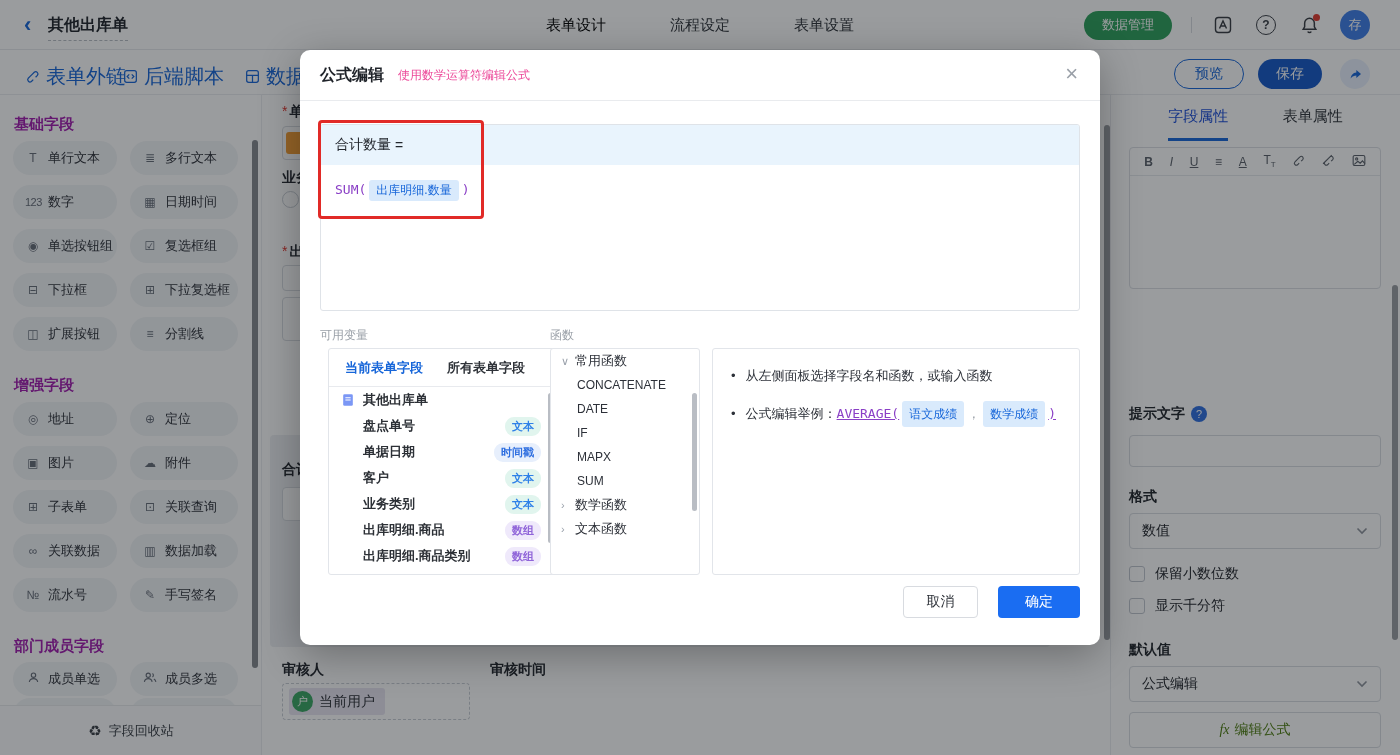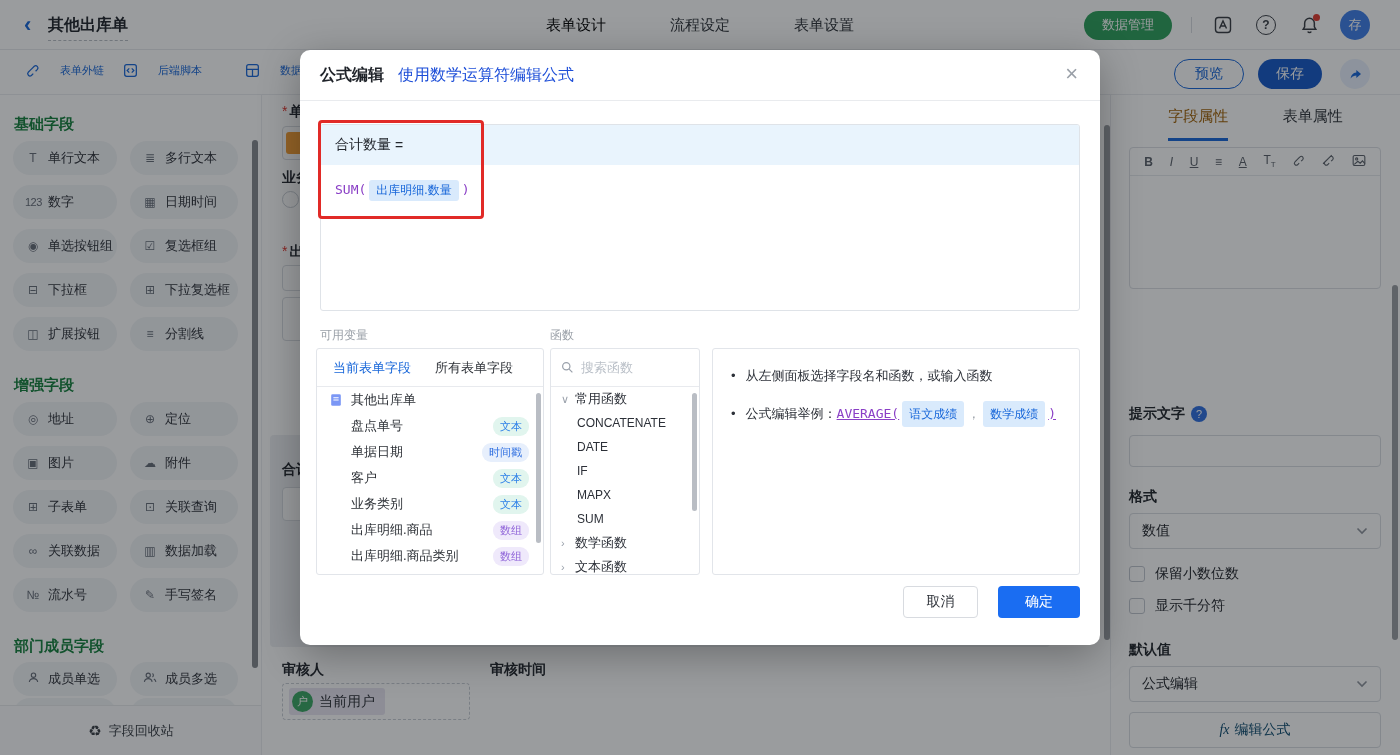--- a/index.html
+++ b/index.html
@@ -16,29 +16,29 @@
   .header-right { position:absolute; right:30px; top:0; height:50px; display:flex; align-items:center; gap:19px; }
   .btn-green { height:29px; padding:0 18px; background:#2ea05c; color:#fff; border:none; border-radius:15px; font-size:13px; cursor:pointer; }
   .vdivider { width:1px; height:16px; background:#d8dbe0; }
   .hicon { width:24px; height:24px; display:flex; align-items:center; justify-content:center; color:#383c42; cursor:pointer; position:relative; }
   .help-circle { width:20px; height:20px; border:1.6px solid #3a3e45; border-radius:50%; font-size:12px; font-weight:bold; display:flex; align-items:center; justify-content:center; color:#3a3e45; }
   .bell-dot { position:absolute; right:1px; top:1px; width:7px; height:7px; background:#e23b30; border-radius:50%; }
   .avatar { width:30px; height:30px; border-radius:50%; background:#3e7ee8; color:#fff; font-size:13px; display:flex; align-items:center; justify-content:center; cursor:pointer; }
 
   
   .toolbar { position:absolute; left:0; top:50px; width:1400px; height:45px; background:#fff; border-bottom:1px solid #eaecef; }
-  .tool-link { position:absolute; top:13px; display:flex; align-items:center; gap:20px; color:#1766d9; font-size:11px; cursor:pointer; }
+  .tool-link { position:absolute; top:13px; display:flex; align-items:center; gap:6px; color:#1766d9; font-size:20px; cursor:pointer; }
   .tool-link svg { stroke:#1766d9; }
   .btn-outline { position:absolute; top:9px; height:30px; padding:0 20px; border:1px solid #1766d9; color:#1766d9; background:#fff; border-radius:15px; font-size:14px; cursor:pointer; }
   .btn-save { position:absolute; top:9px; height:30px; padding:0 18px; background:#1659c9; color:#fff; border:none; border-radius:15px; font-size:14px; cursor:pointer; }
   .share-circle { position:absolute; top:9px; width:30px; height:30px; border-radius:50%; background:#e8f0fd; display:flex; align-items:center; justify-content:center; cursor:pointer; }
 
   
   .sidebar { position:absolute; left:0; top:95px; width:262px; height:660px; background:#fff; border-right:1px solid #eaecef; overflow:hidden; }
-  .side-title { position:absolute; left:14px; font-size:15px; font-weight:700; color:#15803d; }
+  .side-title { position:absolute; left:14px; font-size:15px; font-weight:700; color:#a21caf; }
   .pill { position:absolute; height:34px; border-radius:17px; background:#f2f4f7; display:flex; align-items:center; gap:7px; padding-left:12px; font-size:13px; color:#2d3138; cursor:pointer; }
   .pill .pic { font-size:12px; color:#666d78; width:16px; text-align:center; flex:0 0 16px; }
   .pill .pic.tiny { font-size:11px; letter-spacing:-0.5px; }
   .pill.c1 { left:13px; width:104px; }
   .pill.c2 { left:130px; width:108px; }
   .side-scrollthumb { position:absolute; right:3px; top:45px; width:6px; height:528px; background:#85888e; border-radius:3px; }
   .recycle-bar { position:absolute; left:0; bottom:0; width:262px; height:50px; background:#fbfbfd; border-top:1px solid #e8eaed; display:flex; align-items:center; justify-content:center; gap:7px; font-size:13px; color:#3a3f46; cursor:pointer; }
 
   
   .canvas { position:absolute; left:262px; top:95px; width:842px; height:660px; background:#fff; overflow:hidden; }
@@ -50,54 +50,54 @@
   .chip-field { position:absolute; border:1px dashed #c9cdd4; border-radius:4px; display:flex; align-items:center; padding-left:6px; }
   .user-chip { display:flex; align-items:center; gap:6px; background:#e9e5f2; border-radius:3px; height:27px; padding:0 10px 0 3px; font-size:14px; color:#2a2e34; }
   .user-chip .uc-av { width:21px; height:21px; border-radius:50%; background:#3aa562; color:#fff; font-size:11px; display:flex; align-items:center; justify-content:center; }
   .date-field { position:absolute; border:1px solid #d3d7dd; border-radius:4px; display:flex; align-items:center; justify-content:space-between; padding:0 10px 0 12px; font-size:14px; color:#23262c; background:#fff; }
   .canvas-scrollthumb { position:absolute; left:1104px; top:125px; width:6px; height:515px; background:#9a9da3; border-radius:3px; z-index:5; }
 
   
   .rpanel { position:absolute; left:1110px; top:95px; width:290px; height:660px; background:#fff; border-left:1px solid #eaecef; }
   .rtabs { position:absolute; left:0; top:12px; width:100%; display:flex; justify-content:space-around; padding:0 30px; }
   .rtab { font-size:15px; color:#30343a; padding-bottom:12px; cursor:pointer; }
-  .rtab.active { color:#a16207; border-bottom:3px solid #1766d9; }
+  .rtab.active { color:#1d4ed8; border-bottom:3px solid #1766d9; }
   .editor-box { position:absolute; left:18px; top:52px; width:252px; height:142px; border:1px solid #dcdfe4; border-radius:4px; }
   .editor-toolbar { height:28px; border-bottom:1px solid #e6e8ec; display:flex; align-items:center; justify-content:space-around; padding:0 6px; color:#5a6069; }
   .et { font-size:12px; cursor:pointer; line-height:1; }
   .et.u { text-decoration:underline; }
   .et.sizeT { font-size:12px; } .et.sizeT sub { font-size:8px; }
   .rlabel { position:absolute; left:18px; font-size:14px; font-weight:700; color:#22262c; display:flex; align-items:center; gap:6px; }
   .qmark { width:16px; height:16px; background:#2f6fe0; border-radius:50%; color:#fff; font-size:11px; font-weight:400; display:flex; align-items:center; justify-content:center; }
   .rinput { position:absolute; left:18px; width:252px; height:32px; border:1px solid #d9dde2; border-radius:4px; background:#fff; }
   .rselect { position:absolute; left:18px; width:252px; height:36px; border:1px solid #d9dde2; border-radius:4px; background:#fff; display:flex; align-items:center; justify-content:space-between; padding:0 12px; font-size:14px; color:#23262c; cursor:pointer; }
   .chev { stroke:#8d939c; }
   .rcheck { position:absolute; left:18px; display:flex; align-items:center; gap:10px; font-size:14px; color:#23262c; cursor:pointer; }
   .cbox { width:16px; height:16px; border:1.5px solid #c2c7cf; border-radius:3px; background:#fff; }
-  .rbutton { position:absolute; left:18px; width:252px; height:36px; border:1px solid #d9dde2; border-radius:4px; background:#fff; font-size:14px; color:#0c4a6e; display:flex; align-items:center; justify-content:center; gap:5px; cursor:pointer; }
+  .rbutton { position:absolute; left:18px; width:252px; height:36px; border:1px solid #d9dde2; border-radius:4px; background:#fff; font-size:14px; color:#4d7c0f; display:flex; align-items:center; justify-content:center; gap:5px; cursor:pointer; }
   .fx { font-style:italic; font-family:"Liberation Serif","DejaVu Serif",serif; }
   .rpanel-scrollthumb { position:absolute; right:2px; top:190px; width:6px; height:355px; background:#9a9da3; border-radius:3px; }
 
   
   .overlay { position:absolute; inset:0; background:rgba(15,18,24,0.42); z-index:40; }
 
   
   .modal { position:absolute; left:300px; top:50px; width:800px; height:595px; background:#fff; border-radius:10px; box-shadow:0 10px 40px rgba(0,0,0,0.3); z-index:50; }
   .m-head { position:absolute; left:0; top:0; width:100%; height:51px; border-bottom:1px solid #e9ebee; display:flex; align-items:center; padding:0 20px; gap:14px; }
   .m-title { font-size:16px; font-weight:700; color:#1f2329; }
-  .m-sub { font-size:16px; color:#1d4ed8; }
+  .m-sub { font-size:12px; color:#ec4899; }
   .m-close { position:absolute; right:22px; top:13px; font-size:22px; color:#9aa0a8; line-height:1; cursor:pointer; }
   .formula-box { position:absolute; left:20px; top:74px; width:760px; height:187px; border:1px solid #dfe3e8; border-radius:3px; overflow:hidden; }
   .formula-head { height:40px; background:#e9f4fd; display:flex; align-items:center; padding:0 14px; font-size:14px; color:#23272e; }
   .formula-body { padding:15px 14px; font-family:"DejaVu Sans Mono",monospace; font-size:13px; color:#8a3fc6; }
   .token { display:inline-block; background:#d9eafc; color:#1766d9; font-family:"Liberation Sans","DejaVu Sans",sans-serif; font-size:12px; padding:2px 7px; border-radius:3px; margin:0 3px; vertical-align:middle; cursor:pointer; }
   .red-annotation { position:absolute; left:18px; top:70px; width:166px; height:99px; border:3px solid #e12a27; border-radius:4px; pointer-events:none; z-index:10; }
   .m-seclabel { position:absolute; font-size:12px; color:#9aa0a8; top:277px; }
   .panel { position:absolute; top:298px; height:227px; border:1px solid #e2e5ea; border-radius:3px; background:#fff; overflow:hidden; }
-  .vars-panel { left:16px; width:228px; }
+  .vars-panel { left:28px; width:228px;font-weight:bold; }
   .vtabs { height:38px; border-bottom:1px solid #e8eaee; display:flex; align-items:center; gap:24px; padding:0 16px; font-size:13px; }
   .vtab { color:#30343a; cursor:pointer; }
   .vtab.active { color:#1766d9; }
   .vrow { height:26px; display:flex; align-items:center; padding:0 14px 0 12px; font-size:13px; color:#2c3036; cursor:pointer; }
   .vrow .vname { flex:1; padding-left:22px; white-space:nowrap; overflow:hidden; }
   .vrow.root .vname { padding-left:8px; }
   .badge { font-size:11px; padding:2px 7px; border-radius:9px; flex:0 0 auto; }
   .badge--text { background:#e1f5ee; color:#2f81e8; }
   .badge--time { background:#e7effc; color:#2f6fe0; }
   .badge--array { background:#efe9fb; color:#9065d9; }
@@ -443,27 +443,20 @@
         <span class="badge badge--array">数组</span>
       </div>
     <div class="vrow">
         <span class="vname">出库明细.商品类别</span>
         <span class="badge badge--array">数组</span>
       </div>
     <div class="vscroll"></div>
   </div>
 
   <div class="panel fn-panel">
-    <div class="fn-search">
-      <svg width="13" height="13" viewBox="0 0 16 16" fill="none" stroke="#9aa1ab" stroke-width="1.5">
-          <circle cx="6.5" cy="6.5" r="4.5"></circle>
-          <path d="M10 10l4 4"></path>
-        </svg>
-      <input placeholder="搜索函数" style="">
-    </div>
     <div class="fnrow">
         <span class="arrow">∨</span>
         <span>常用函数</span>
       </div>
     <div class="fnrow item">
         <span>CONCATENATE</span>
       </div>
     <div class="fnrow item">
         <span>DATE</span>
       </div>

